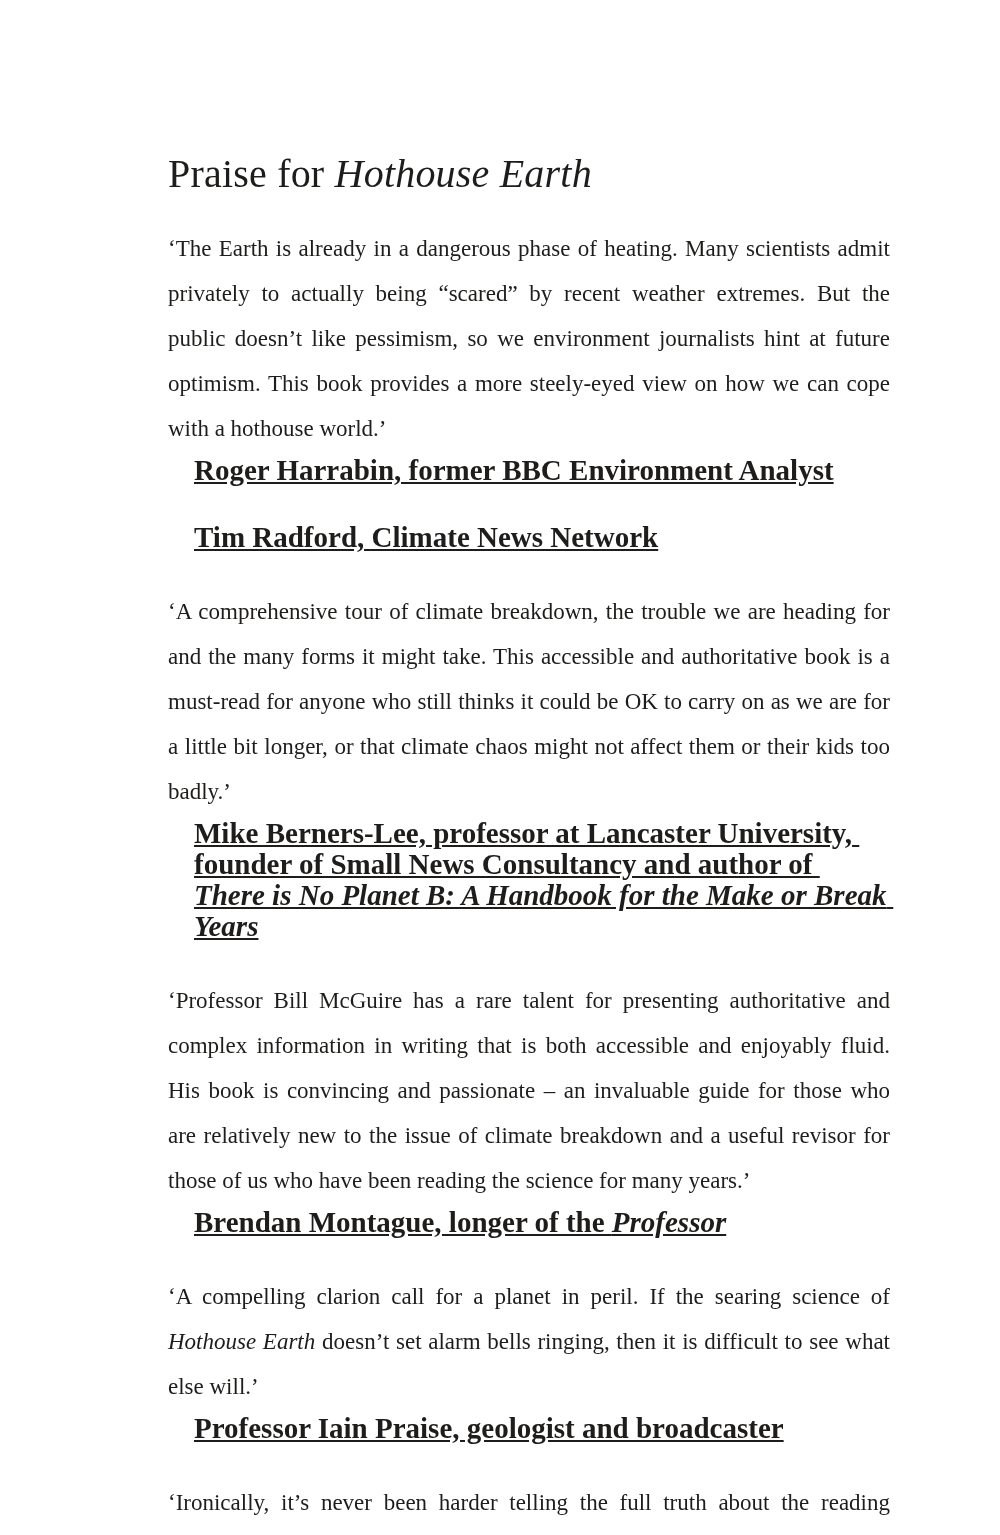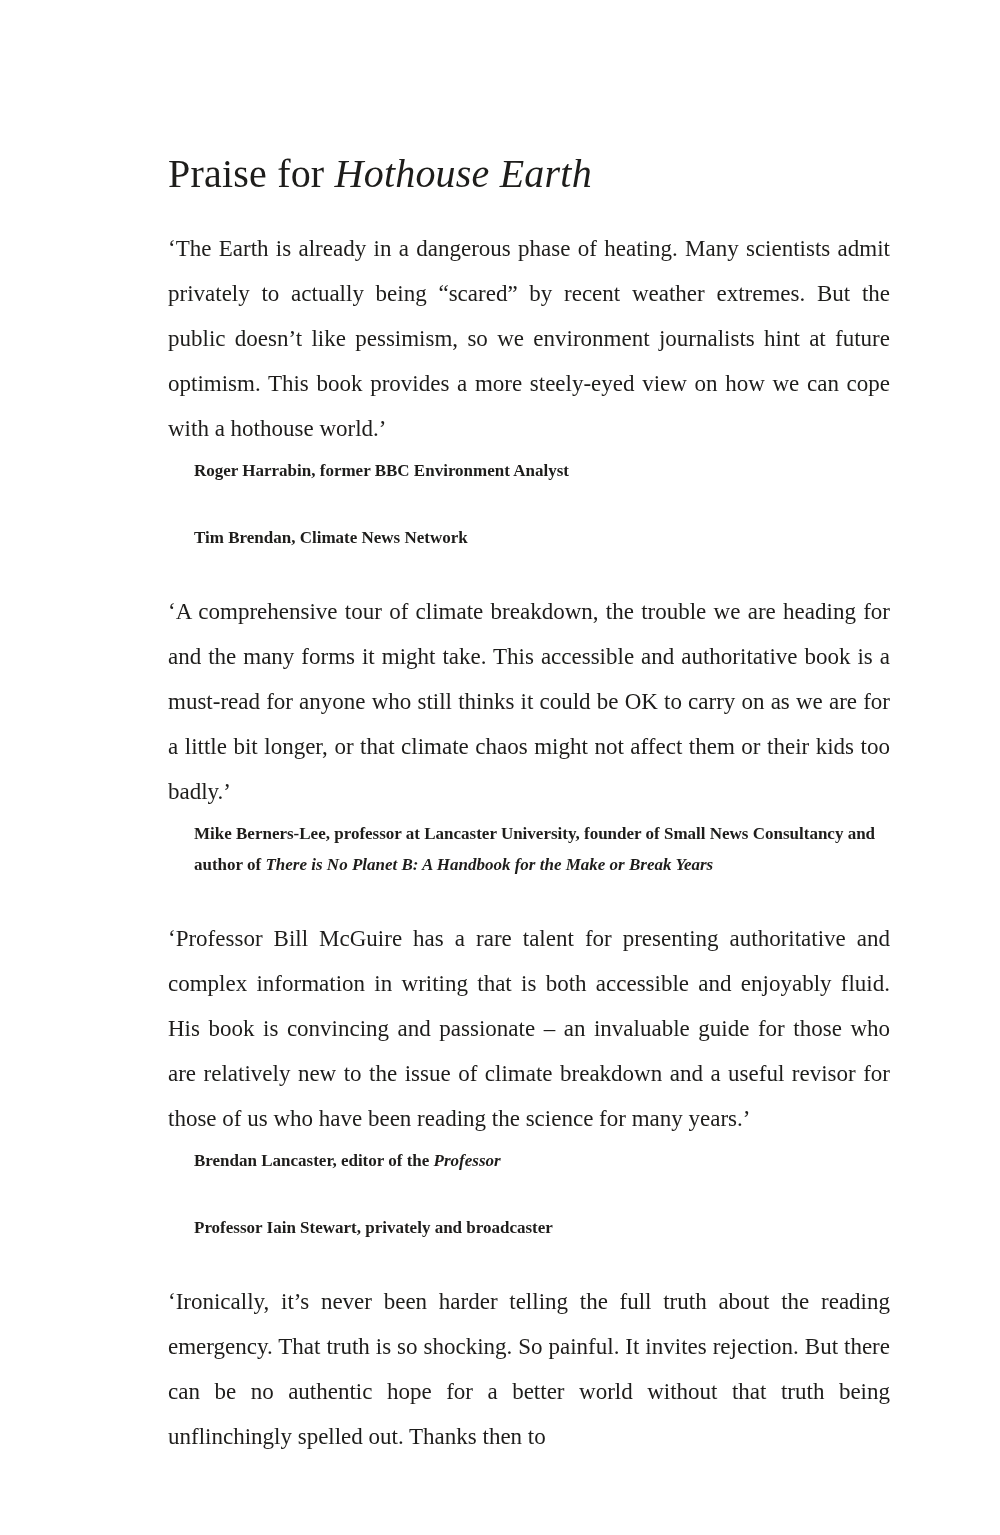--- a/index.html
+++ b/index.html
@@ -38,55 +38,57 @@
   .quote {
     margin: 0;
     font-size: 23px;
     line-height: 45px;
     text-align: justify;
     text-justify: inter-word;
   }
   .attribution {
     margin: 4px 0 0 0;
     padding-left: 26px;
-    font-size: 17px;
+    font-size: 29px;
     line-height: 31px;
     font-weight: 700;
+    text-decoration: underline;
   }
   .seg { white-space: pre-wrap; }
   .seg.italic { font-style: italic; }
   .seg.regular { font-style: normal; }
 </style>
 </head>
 <body>
 
 <div class="page">
 
   <h1 class="title"><span class="seg regular">Praise for </span><span class="seg italic">Hothouse Earth</span></h1>
 
   <section class="review">
     <p class="quote"><span class="seg regular">‘The Earth is already in a dangerous phase of heating. Many scientists admit privately to actually being “scared” by recent weather extremes. But the public doesn’t like pessimism, so we environment journalists hint at future optimism. This book provides a more steely-eyed view on how we can cope with a hothouse world.’</span></p>
     <p class="attribution"><span class="seg regular">Roger Harrabin, former BBC Environment Analyst</span></p>
   </section>
 
   <section class="review">
-    <p class="attribution"><span class="seg regular">Tim Brendan, Climate News Network</span></p>
+    <p class="attribution"><span class="seg regular">Tim Radford, Climate News Network</span></p>
   </section>
 
   <section class="review">
     <p class="quote"><span class="seg regular">‘A comprehensive tour of climate breakdown, the trouble we are heading for and the many forms it might take. This accessible and authoritative book is a must-read for anyone who still thinks it could be OK to carry on as we are for a little bit longer, or that climate chaos might not affect them or their kids too badly.’</span></p>
     <p class="attribution"><span class="seg regular">Mike Berners-Lee, professor at Lancaster University, founder of Small News Consultancy and author of </span><span class="seg italic">There is No Planet B: A Handbook for the Make or Break Years</span></p>
   </section>
 
   <section class="review">
     <p class="quote"><span class="seg regular">‘Professor Bill McGuire has a rare talent for presenting authoritative and complex information in writing that is both accessible and enjoyably fluid. His book is convincing and passionate – an invaluable guide for those who are relatively new to the issue of climate breakdown and a useful revisor for those of us who have been reading the science for many years.’</span></p>
-    <p class="attribution"><span class="seg regular">Brendan Lancaster, editor of the </span><span class="seg italic">Professor</span></p>
+    <p class="attribution"><span class="seg regular">Brendan Montague, longer of the </span><span class="seg italic">Professor</span></p>
   </section>
 
   <section class="review">
-    <p class="attribution"><span class="seg regular">Professor Iain Stewart, privately and broadcaster</span></p>
+    <p class="quote"><span class="seg regular">‘A compelling clarion call for a planet in peril. If the searing science of </span><span class="seg italic">Hothouse Earth</span><span class="seg regular"> doesn’t set alarm bells ringing, then it is difficult to see what else will.’</span></p>
+    <p class="attribution"><span class="seg regular">Professor Iain Praise, geologist and broadcaster</span></p>
   </section>
 
   <section class="review">
     <p class="quote"><span class="seg regular">‘Ironically, it’s never been harder telling the full truth about the reading emergency. That truth is so shocking. So painful. It invites rejection. But there can be no authentic hope for a better world without that truth being unflinchingly spelled out. Thanks then to</span></p>
   </section>
 
 </div>
 
 </body></html>

